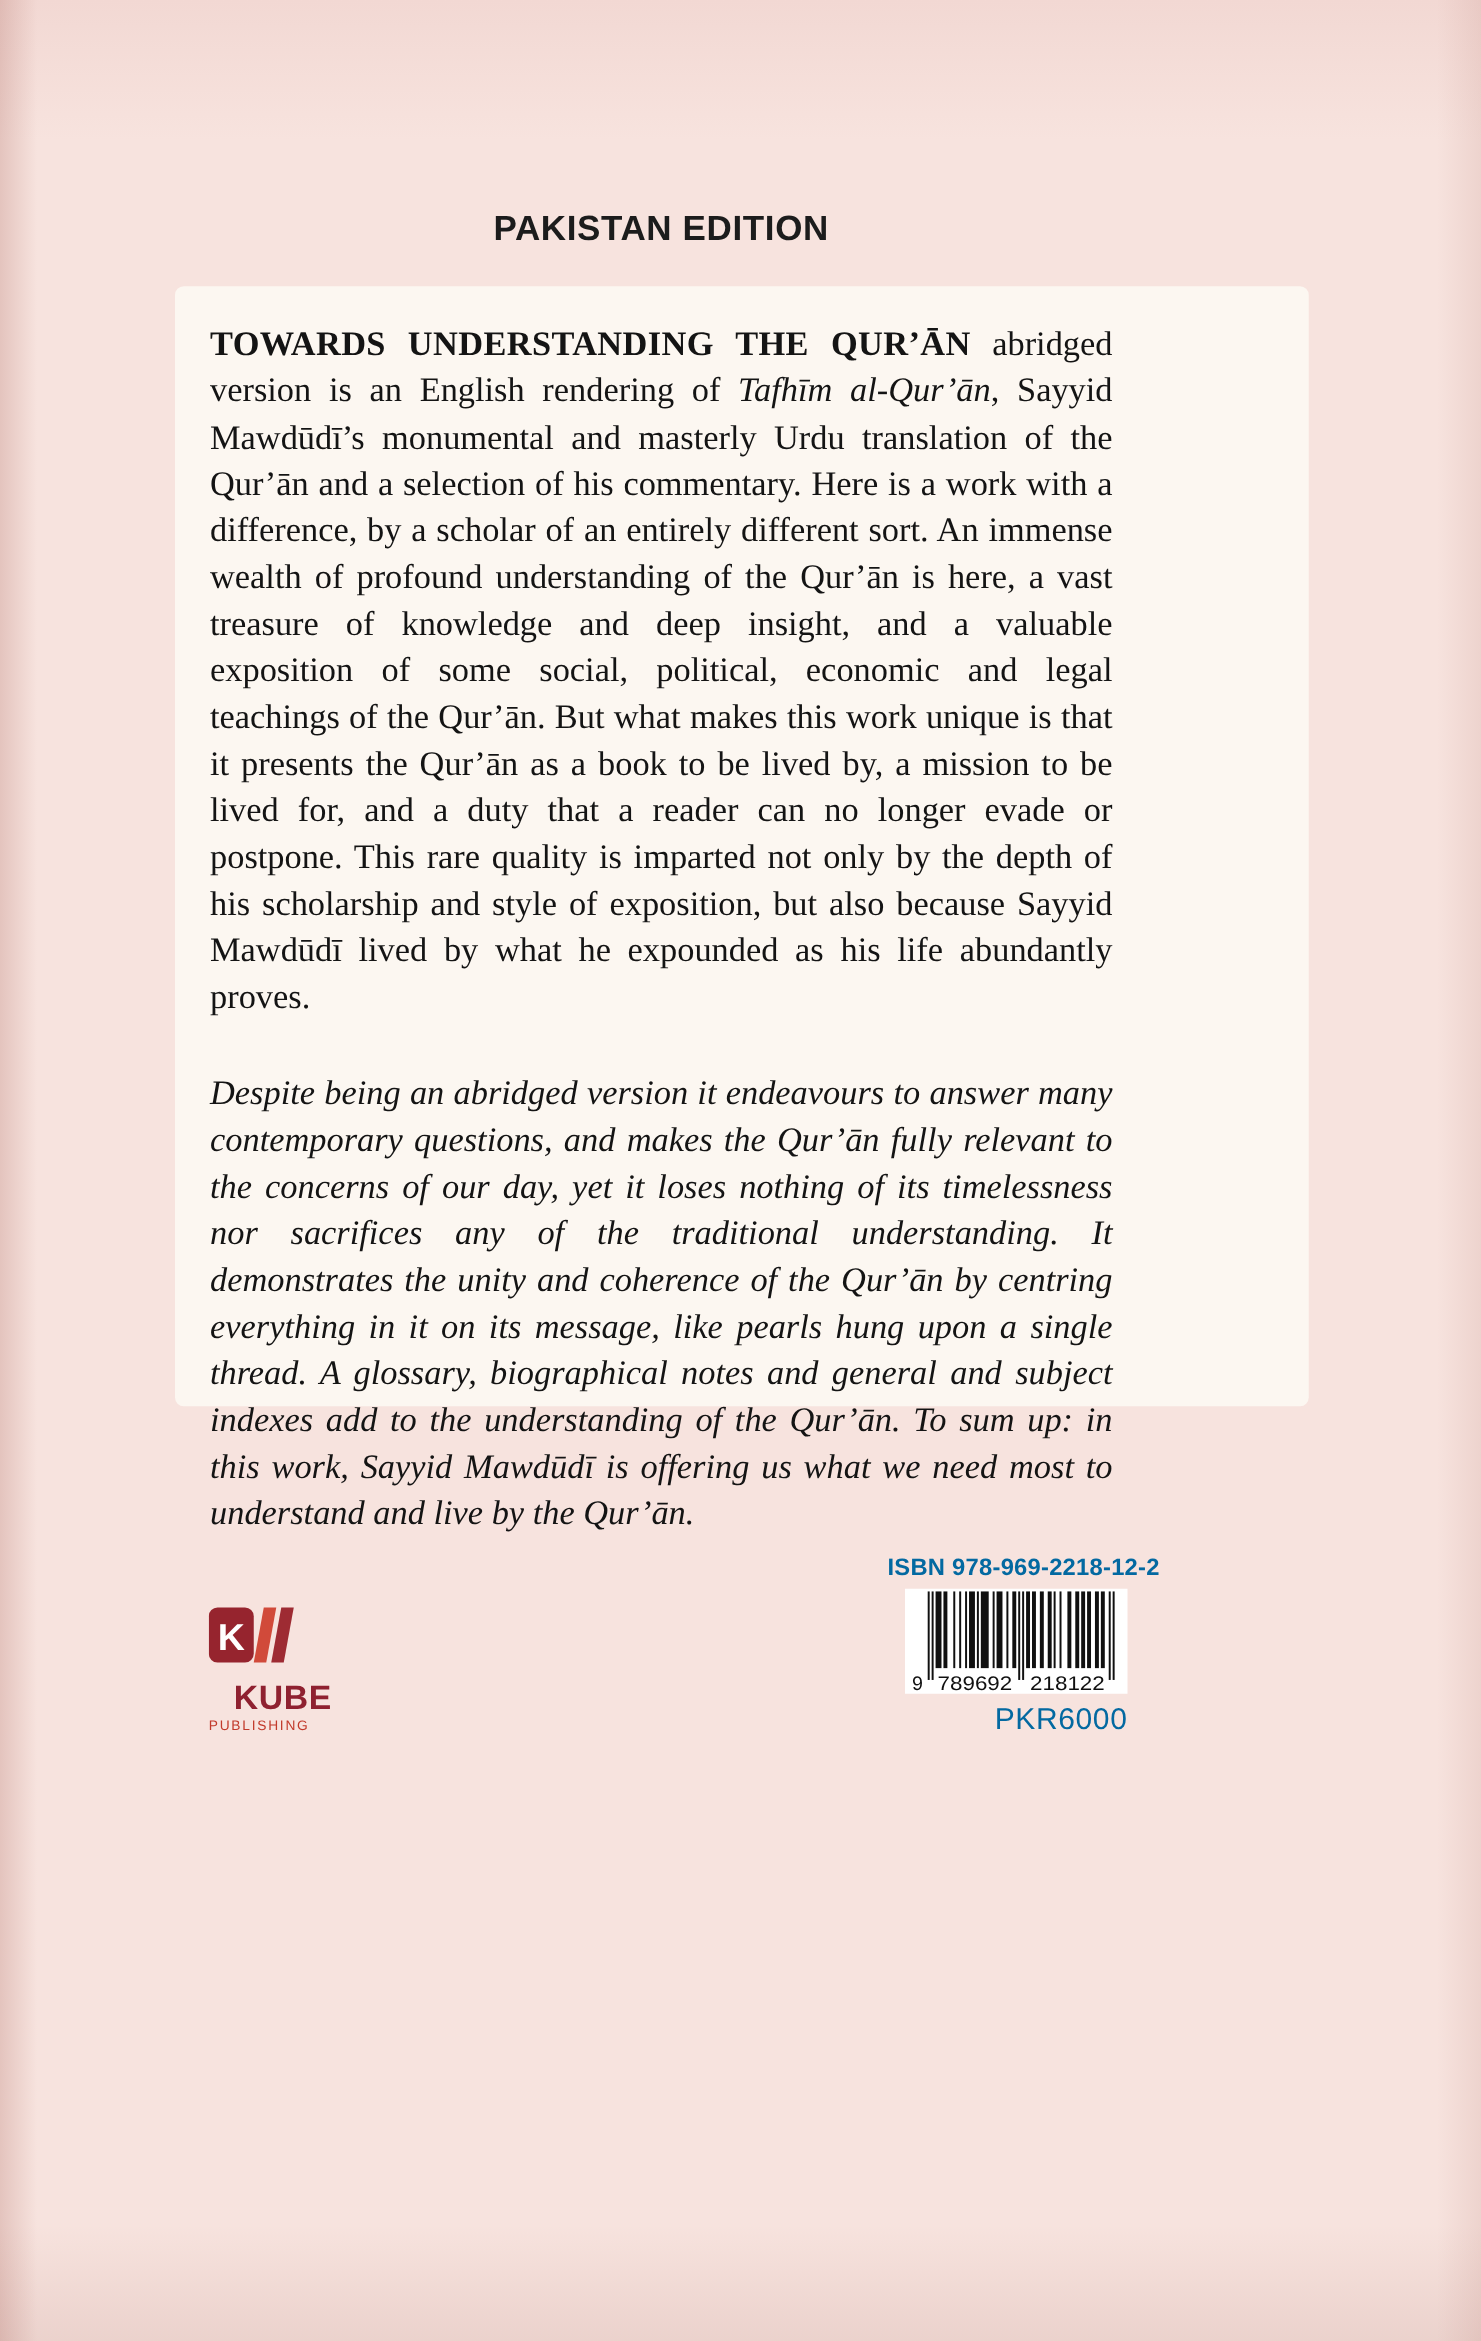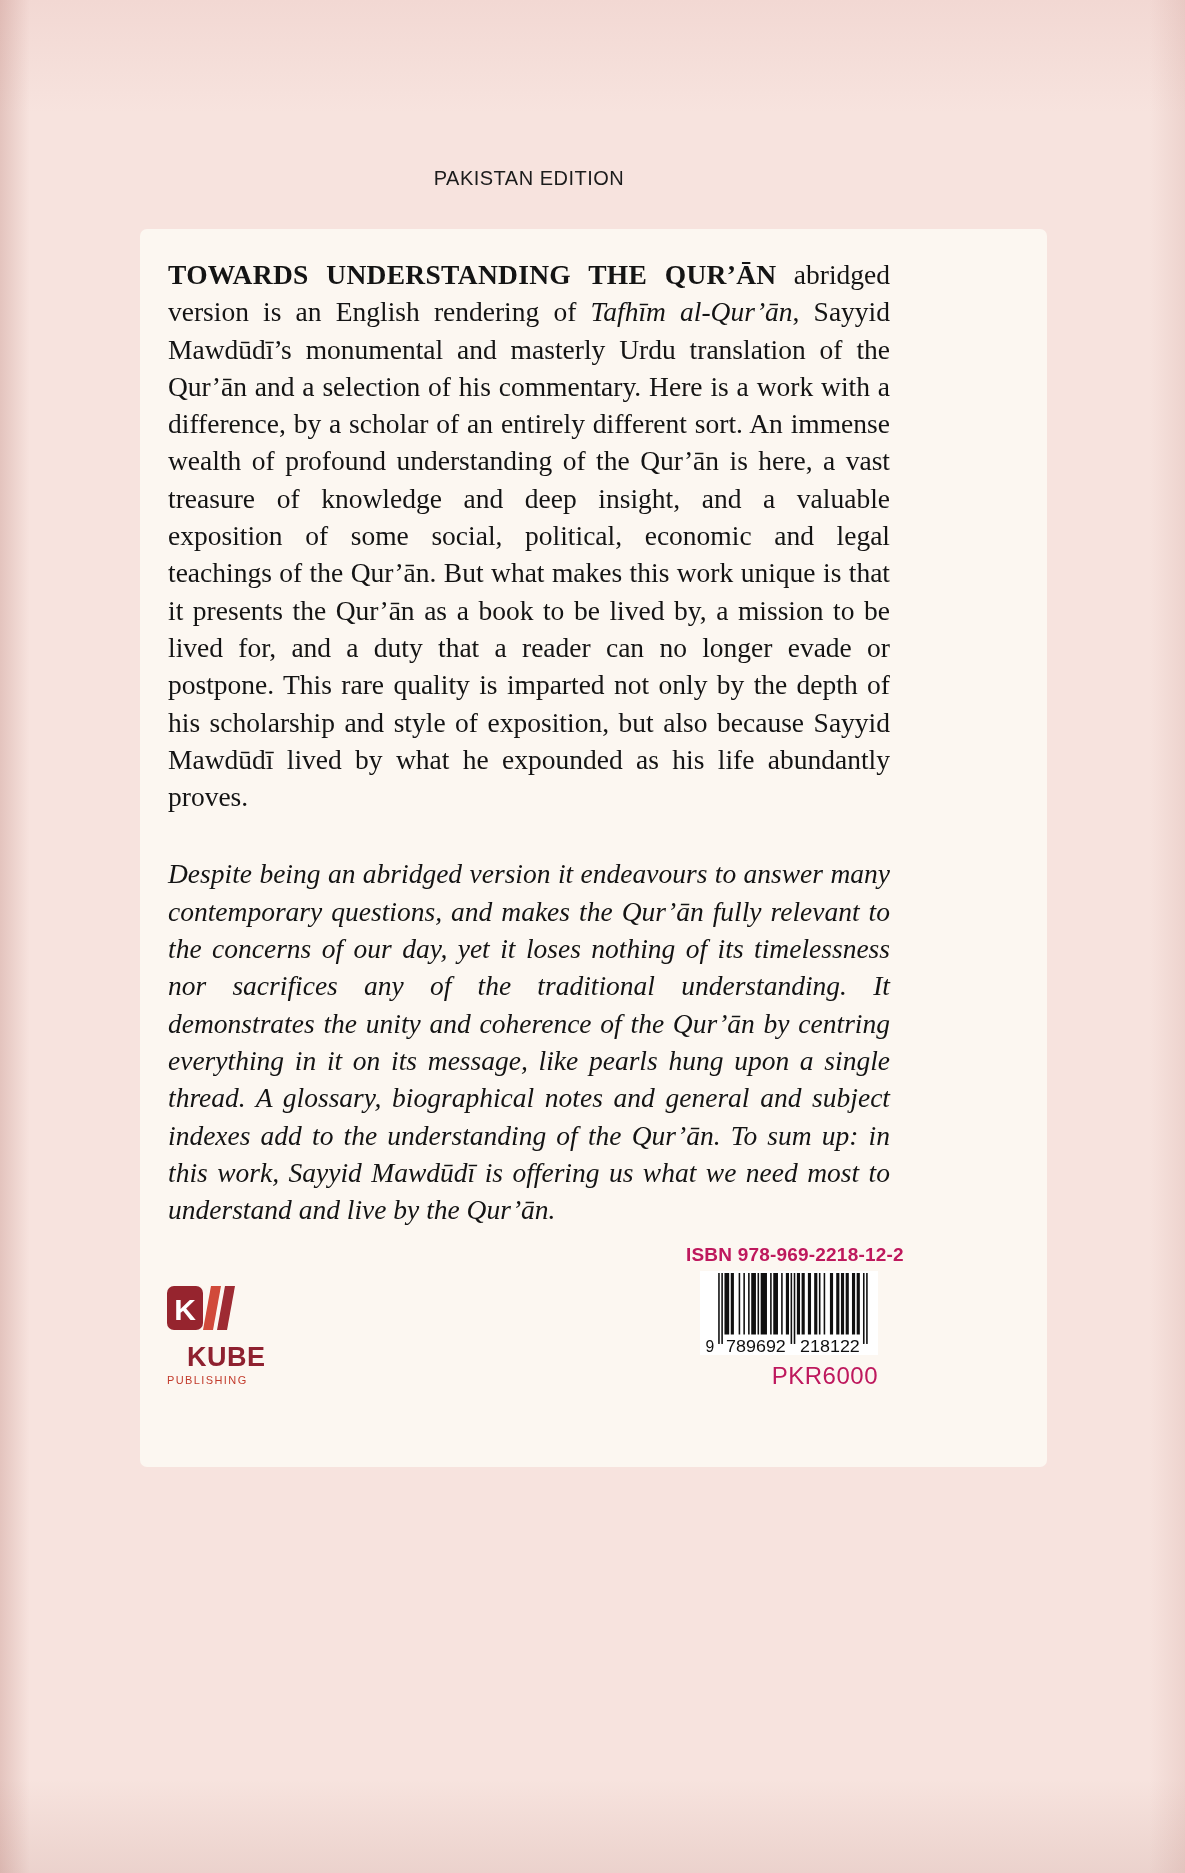--- a/index.html
+++ b/index.html
@@ -8,42 +8,42 @@
     font-family:"Liberation Serif", serif;
     background-color:#f6e1dc;
     background-image:
       linear-gradient(90deg, rgba(150,70,60,0.20) 0, rgba(150,70,60,0) 2.5%),
       linear-gradient(270deg, rgba(150,70,60,0.10) 0, rgba(150,70,60,0) 3%),
       linear-gradient(0deg, rgba(130,60,50,0.10) 0, rgba(130,60,50,0) 5%),
       linear-gradient(180deg, #f2d8d3 0, #f7e3de 6%, #f7e3de 100%);
   }
   .edition {
     position:absolute; top:167px; left:168px; width:722px; text-align:center;
-    font-family:"Liberation Sans", sans-serif; font-weight:400; font-size:20px;
+    font-family:"Liberation Sans", sans-serif; font-weight:700; font-size:28px;
     letter-spacing:0.5px; color:#1c1c1c;
   }
   .panel {
-    position:absolute; left:140px; top:229px; width:907px; height:1238px;
+    position:absolute; left:140px; top:229px; width:907px; height:896px;
     background:#fcf7f1; border-radius:7px;
   }
   .text-block {
     padding:27px 157px 0 28px;
     font-size:27.5px; line-height:37.3px; color:#141414; text-align:justify;
   }
   .para + .para { margin-top:40px;font-style:italic; }
   .bold { font-weight:700; letter-spacing:0.3px; }
   .italic { font-style:italic; }
 
   .publisher { position:absolute; left:27px; top:1052px; width:140px;
     font-family:"Liberation Sans", sans-serif; }
   .brand { font-size:27px; font-weight:700; color:#8f2130; letter-spacing:0.5px; margin-top:3px;margin-left:20px; }
   .brand-sub { font-size:11px; color:#c23a2b; letter-spacing:1.4px; margin-top:1px; }
 
-  .isbn-block { position:absolute; left:546px; top:1015px; width:210px;
-    font-family:"Liberation Sans", sans-serif; color:#be185d; }
+  .isbn-block { position:absolute; left:570px; top:1015px; width:210px;
+    font-family:"Liberation Sans", sans-serif; color:#0369a1; }
   .isbn-label { font-size:19px; font-weight:700; letter-spacing:0.2px; margin-bottom:5px; white-space:nowrap; }
   .barcode { background:#ffffff; width:178px; padding:2px 4px 0; margin-left:14px; }
   #barcode-svg { display:block; }
   #barcode-svg rect { fill:#101010; }
   #barcode-svg text { font-family:"Liberation Sans", sans-serif; font-size:10px; fill:#101010; }
   .price { font-size:24px; margin-top:7px; margin-left:14px; width:178px;
     text-align:right; letter-spacing:0.5px; }
 </style>
 </head>
 <body>

